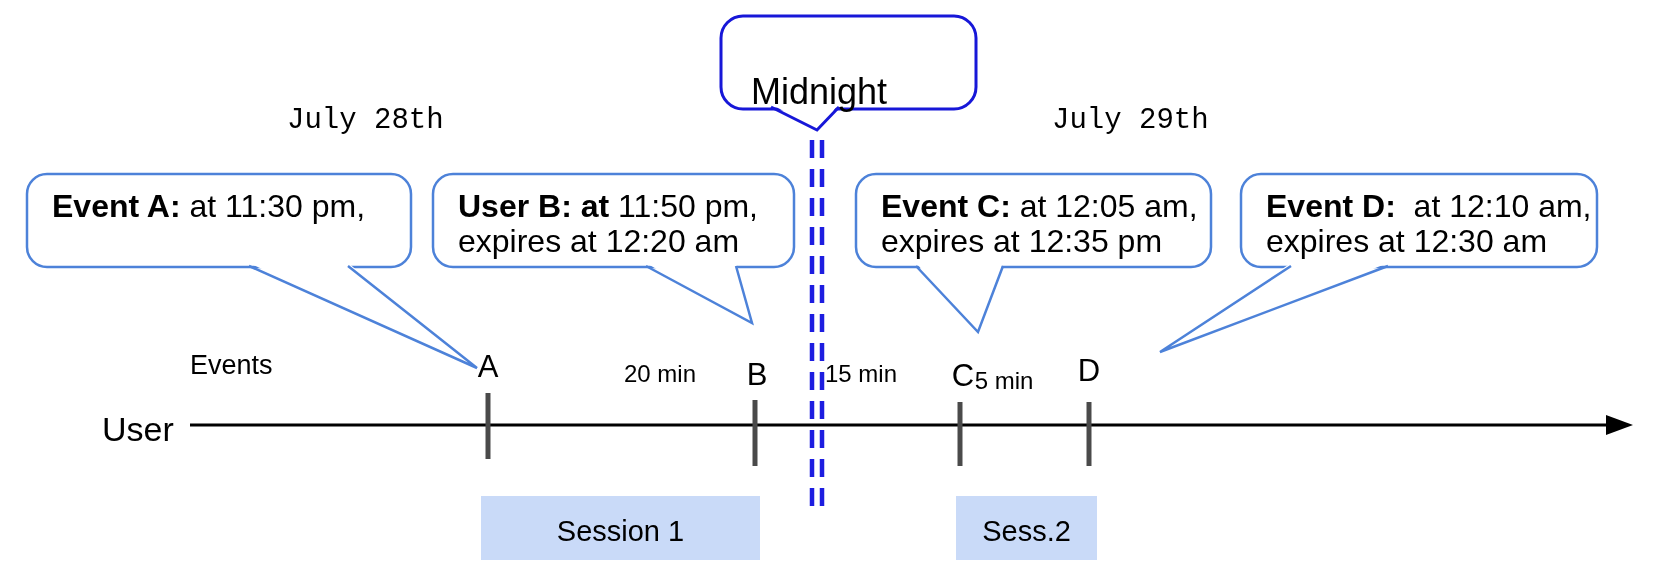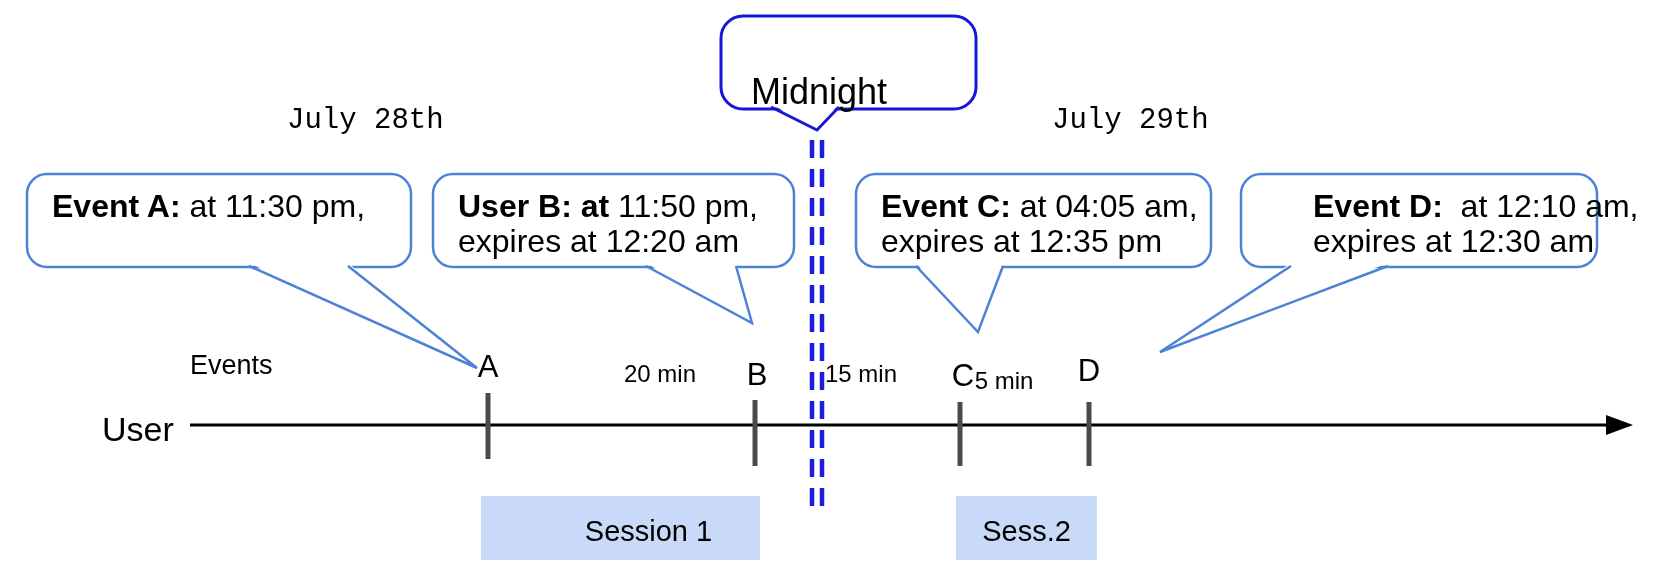--- a/index.html
+++ b/index.html
@@ -82,36 +82,36 @@
   <div class="txt midnight-label" style="left:751px;top:45px;margin-top:29px;">Midnight</div>
 
   <div class="txt bubble-text" style="left:52px;top:189px;">
     <div><span class="b">Event A:</span><span> at 11:30 pm,</span></div>
   </div>
   <div class="txt bubble-text" style="left:458px;top:189px;">
     <div><span class="b">User B: at</span><span> 11:50 pm,</span></div>
     <div>expires at 12:20 am</div>
   </div>
   <div class="txt bubble-text" style="left:881px;top:189px;">
-    <div><span class="b">Event C:</span><span> at 04:05 am,</span></div>
+    <div><span class="b">Event C:</span><span> at 12:05 am,</span></div>
     <div>expires at 12:35 pm</div>
   </div>
-  <div class="txt bubble-text" style="left:1266px;top:189px;margin-left:47px;">
+  <div class="txt bubble-text" style="left:1266px;top:189px;">
     <div><span class="b">Event D:</span><span> &nbsp;at 12:10 am,</span></div>
     <div>expires at 12:30 am</div>
   </div>
 
   <div class="txt events-label" style="left:190px;top:352px;">Events</div>
   <div class="txt user-label" style="left:102px;top:412px;">User</div>
 
   <div class="txt mark" style="left:466px;top:351px;">A</div>
   <div class="txt mark" style="left:735px;top:359px;">B</div>
   <div class="txt mark" style="left:941px;top:360px;">C</div>
   <div class="txt mark" style="left:1067px;top:355px;">D</div>
 
   <div class="txt gap" style="left:620px;top:362px;width:80px;">20 min</div>
   <div class="txt gap" style="left:821px;top:362px;width:80px;">15 min</div>
   <div class="txt gap" style="left:966px;top:369px;width:76px;">5 min</div>
 
-  <div class="session-label" style="left:509px;top:496px;width:279px;height:64px;">Session 1</div>
+  <div class="session-label" style="left:481px;top:496px;width:279px;height:64px;">Session 1</div>
   <div class="session-label" style="left:956px;top:496px;width:141px;height:64px;text-align:right;">Sess.2</div>
 
 </div>
 
 </body></html>

